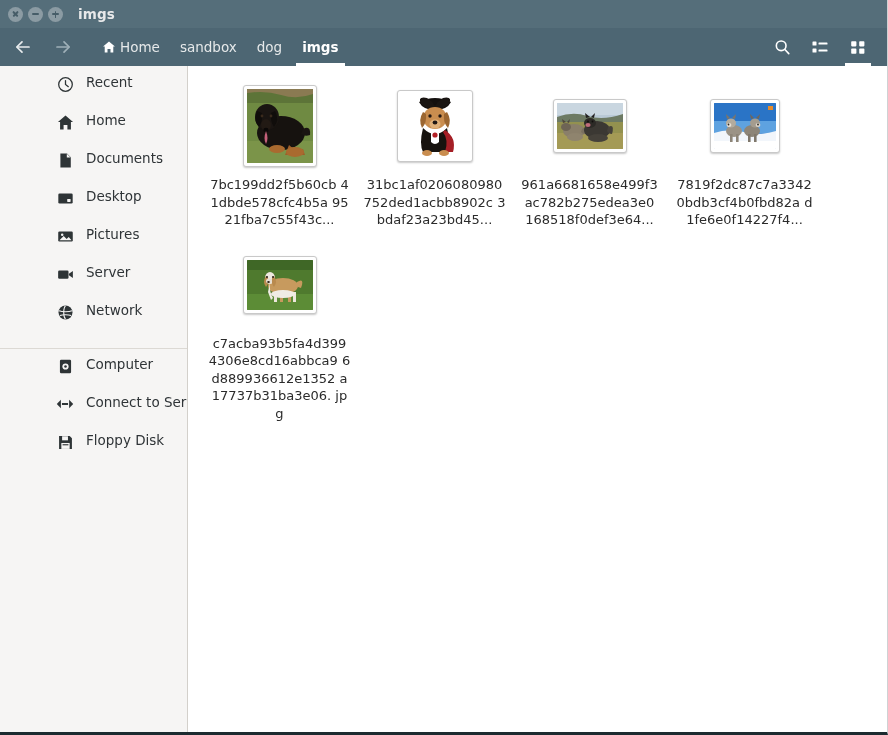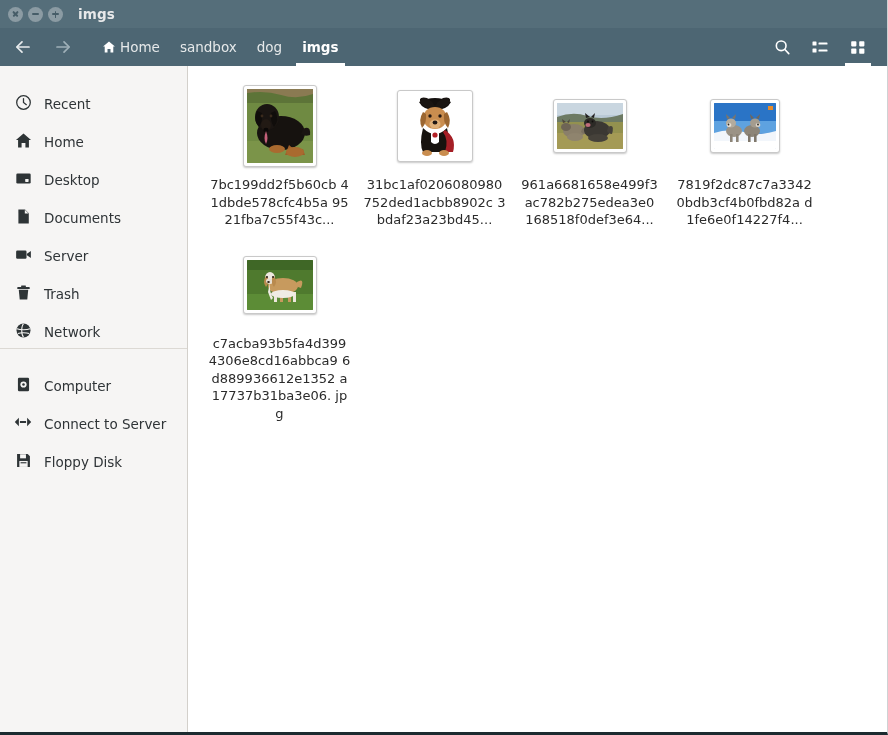--- a/index.html
+++ b/index.html
@@ -182,23 +182,24 @@
     flex: 0 0 188px;
     background: #f6f5f4;
     border-right: 1px solid #d3d0cb;
     box-sizing: border-box;
     padding-top: 8px;
     overflow: hidden;
   }
   .side-item {
     height: 38px;
     display: flex;
-    align-items: flex-end;
+    align-items: flex-start;
     padding-left: 13px;
     box-sizing: border-box;
+    margin-left: 42px;
   }
   .side-ic {
     width: 20px;
     height: 20px;
     flex: 0 0 20px;
     display: flex;
     align-items: center;
     justify-content: center;
     margin-right: 11px;
     color: #2e3436;
@@ -360,60 +361,60 @@
           <svg width="17" height="17" viewBox="0 0 16 16" fill="#2e3436">
             <path d="M8 1.4 L0.9 7.5 H2.9 V14.6 H6.2 V10.3 H9.8 V14.6 H13.1 V7.5 H15.1 Z"></path>
           </svg>
         </span>
         <span class="side-label">Home</span>
       </div>
 
       <div class="side-item">
         <span class="side-ic">
           <svg width="17" height="17" viewBox="0 0 18 18" fill="#2e3436">
+            <path d="M3.6 1.6 H10.6 L14.6 5.6 V16.4 H3.6 Z"></path>
+            <path d="M10.4 1.8 V5.9 H14.4 Z" fill="#f6f5f4"></path>
+          </svg>
+        </span>
+        <span class="side-label">Documents</span>
+      </div>
+
+      <div class="side-item">
+        <span class="side-ic">
+          <svg width="17" height="17" viewBox="0 0 18 18" fill="#2e3436">
             <rect x="1.4" y="3.6" width="15.2" height="10.8" rx="1.4"></rect>
             <rect x="10.8" y="9.4" width="3.6" height="3.2" rx="0.6" fill="#f6f5f4"></rect>
           </svg>
         </span>
         <span class="side-label">Desktop</span>
       </div>
 
+
+
       <div class="side-item">
         <span class="side-ic">
           <svg width="17" height="17" viewBox="0 0 18 18" fill="#2e3436">
-            <path d="M3.6 1.6 H10.6 L14.6 5.6 V16.4 H3.6 Z"></path>
-            <path d="M10.4 1.8 V5.9 H14.4 Z" fill="#f6f5f4"></path>
-          </svg>
-        </span>
-        <span class="side-label">Documents</span>
-      </div>
-
-
-
+            <rect x="1.3" y="3.8" width="15.4" height="10.4" rx="1.3"></rect>
+            <circle cx="5.5" cy="7.2" r="1.3" fill="#f6f5f4"></circle>
+            <path d="M2.6 13 L7.1 8.6 L10.2 11.6 L12.4 9.6 L15.4 13 Z" fill="#f6f5f4"></path>
+          </svg>
+        </span>
+        <span class="side-label">Pictures</span>
+      </div>
 
       <div class="side-item">
         <span class="side-ic">
           <svg width="17" height="17" viewBox="0 0 18 18" fill="#2e3436">
             <rect x="1.2" y="4.8" width="11" height="8.6" rx="1.3"></rect>
             <path d="M12.6 8.3 L16.8 5.4 V12.8 L12.6 9.9 Z"></path>
           </svg>
         </span>
         <span class="side-label">Server</span>
       </div>
 
-      <div class="side-item">
-        <span class="side-ic">
-          <svg width="17" height="17" viewBox="0 0 18 18" fill="#2e3436">
-            <rect x="6.4" y="1.5" width="5.2" height="1.6" rx="0.5"></rect>
-            <rect x="2.4" y="3.3" width="13.2" height="2.1" rx="0.7"></rect>
-            <path d="M4 6 H14 L13 16.3 H5 Z"></path>
-          </svg>
-        </span>
-        <span class="side-label">Trash</span>
-      </div>
 
       <div class="side-item">
         <span class="side-ic">
           <svg width="17" height="17" viewBox="0 0 18 18">
             <circle cx="9" cy="9" r="7.4" fill="#2e3436"></circle>
             <path d="M9 1.9 C6.6 4.2 6.4 13.2 9 16.1" fill="none" stroke="#f6f5f4" stroke-width="1.15"></path>
             <path d="M2.1 7.1 C5.4 8.6 12.6 8.6 15.9 7.1" fill="none" stroke="#f6f5f4" stroke-width="1.15"></path>
             <path d="M3.1 12.3 C6 11.1 12 11.1 14.9 12.3" fill="none" stroke="#f6f5f4" stroke-width="1.15"></path>
           </svg>
         </span>

